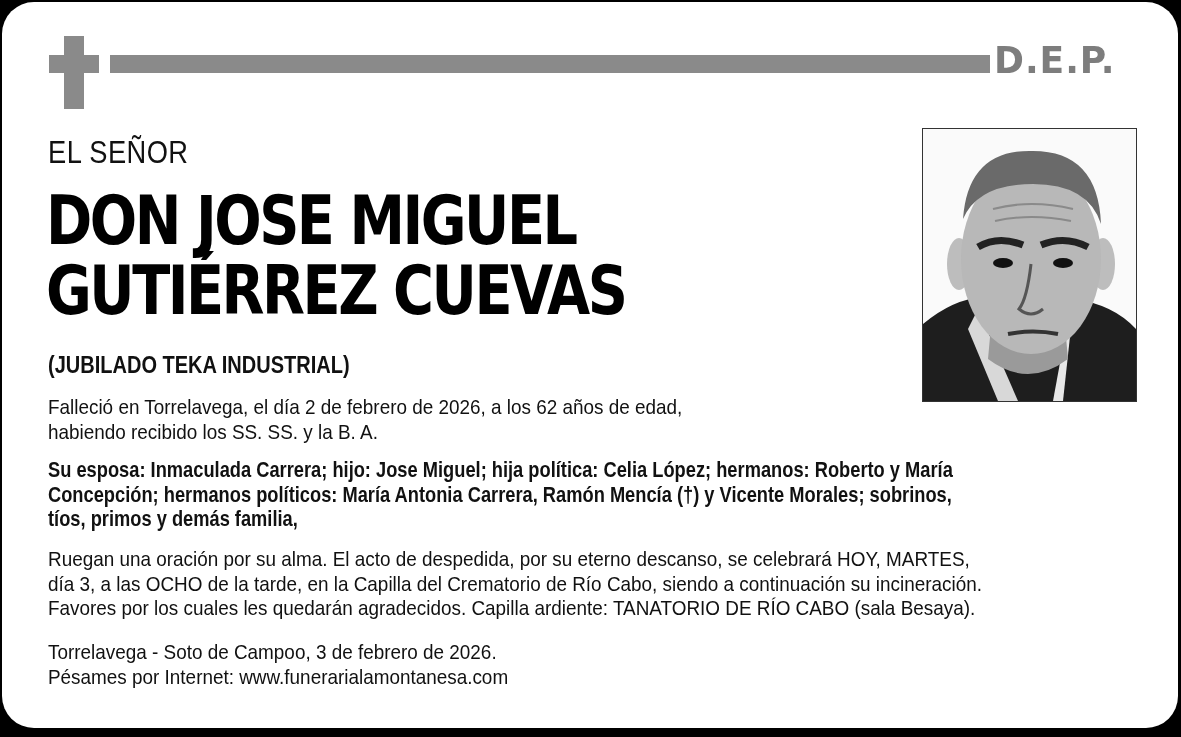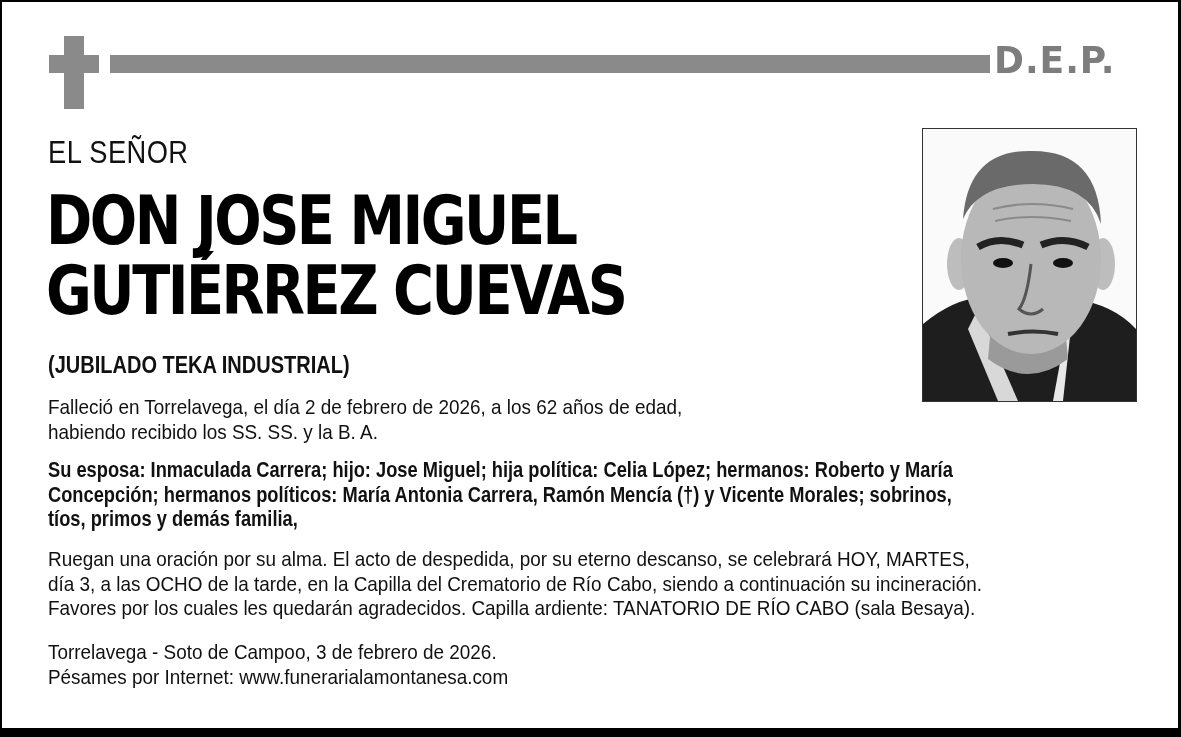--- a/index.html
+++ b/index.html
@@ -2,20 +2,21 @@
 <html><head>
 <meta charset="utf-8">
 <style>
   html, body { margin: 0; padding: 0; background: #000; }
   body { width: 1181px; height: 737px; position: relative; overflow: hidden; }
   .card {
     position: absolute; left: 2px; top: 2px; width: 1176px; height: 726px;
     background: #fff;
     font-family: "Liberation Sans Narrow", "Liberation Sans", sans-serif;
     color: #111;
+    border-radius: 32px;
   }
   .cross-v { position: absolute; left: 62px; top: 34px; width: 20px; height: 73px; background: #8a8a8a; }
   .cross-h { position: absolute; left: 47px; top: 53px; width: 50px; height: 18px; background: #8a8a8a; }
   .rule { position: absolute; left: 108px; top: 53px; width: 880px; height: 18px; background: #8a8a8a; }
   .dep {
     position: absolute; left: 992px; top: 36px; font-size: 38px; font-weight: bold;
     color: #7d7d7d; letter-spacing: 1px; font-family: "DejaVu Sans", sans-serif;
     transform: scaleX(0.95); transform-origin: left;
   }
   .honorific { position: absolute; left: 46px; top: 133px; font-size: 31px; letter-spacing: 0.5px; transform: scaleX(0.88); transform-origin: left; }

